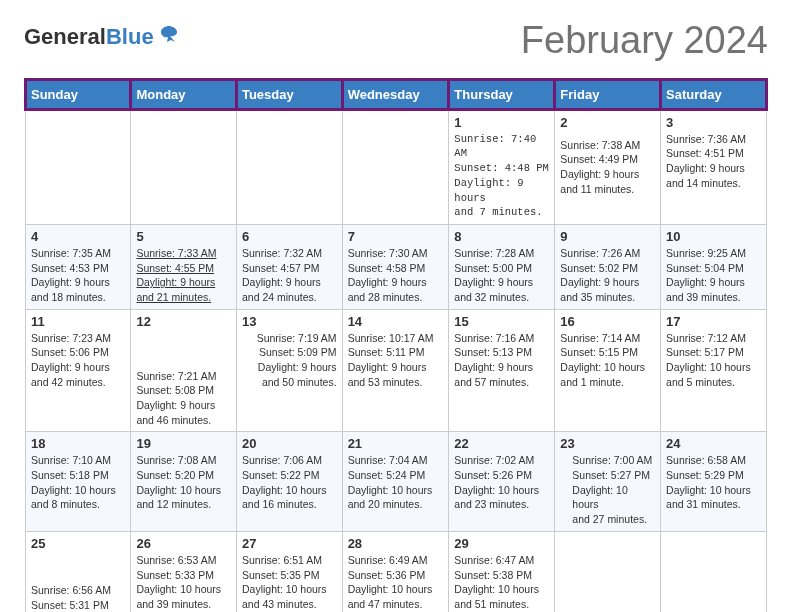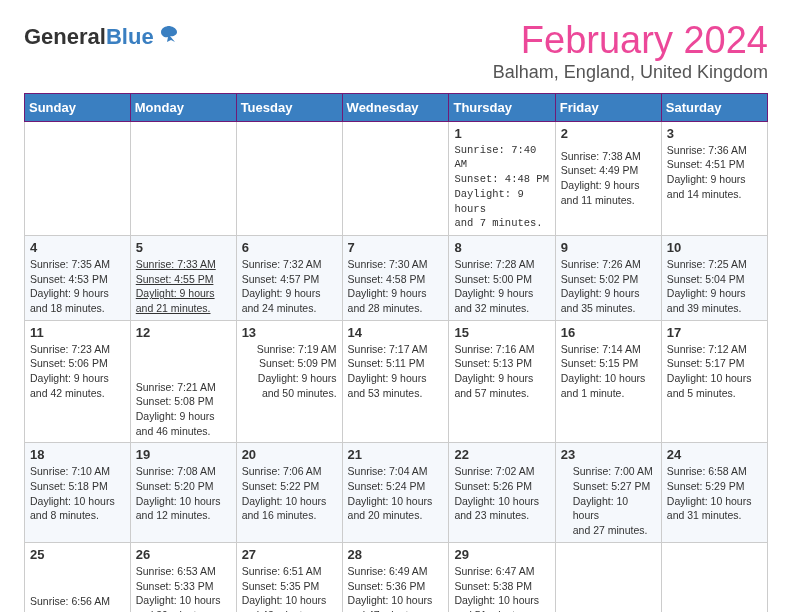--- a/index.html
+++ b/index.html
@@ -7,21 +7,21 @@
       font-family: Arial, sans-serif;
       background: #fff;
       width: 792px;
       min-height: 612px;
       padding: 20px 24px;
     }
     .header-section {
       display: flex;
       align-items: flex-start;
       justify-content: space-between;
-      margin-bottom: 10px;
+      margin-bottom: 16px;
     }
     .logo {
       display: flex;
       flex-direction: column;
       align-items: flex-start;
       margin-top: 6px;
     }
     .logo-text {
       font-size: 22px;
       font-weight: bold;
@@ -29,39 +29,39 @@
       line-height: 1;
     }
     .logo-text span.general { color: #333; }
     .logo-text span.blue { color: #3a7fc1; }
     .title-section {
       text-align: right;
     }
     .calendar-title {
       font-size: 38px;
       font-weight: normal;
-      color: #ec4899;
+      color: #737373;
       line-height: 1.1;
     }
     .calendar-subtitle {
       font-size: 18px;
       color: #555;
     }
     .calendar {
       width: 100%;
       border-collapse: collapse;
       border: 1px solid #ccc;
     }
     .calendar th {
       background-color: #3a7fc1;
       color: #fff;
       font-size: 13px;
       padding: 6px 4px;
       text-align: left;
-      border: 1px solid #701a75;
+      border: 3px solid #701a75;
       font-weight: bold;
     }
     .calendar td {
       vertical-align: top;
       border: 1px solid #ccc;
       padding: 4px 5px;
       font-size: 11px;
       color: #333;
       width: 108px;
       min-height: 80px;
@@ -96,21 +96,20 @@
         <span class="general">General</span><span class="blue">Blue</span>
       </span>
 
       <svg width="22" height="22" viewBox="0 0 22 22" style="margin-left:3px; margin-top:-4px;">
         <path d="M12 2 C14 2, 20 4, 20 8 C20 11, 16 13, 13 12 L18 18 L14 16 L10 18 L11 13 C8 14, 4 12, 4 8 C4 4, 9 2, 12 2Z" fill="#3a7fc1"></path>
       </svg>
     </div>
   </div>
   <div class="title-section">
     <div class="calendar-title">February 2024</div>
-    <div class="calendar-subtitle">Balham, England, United Kingdom</div>
   </div>
 </div>
 
 <table class="calendar">
   <thead>
     <tr>
       <th>Sunday</th>
       <th>Monday</th>
       <th>Tuesday</th>
       <th>Wednesday</th>
@@ -185,21 +184,21 @@
         </td>
         <td>
           <span class="day-number">9</span>
           <div class="day-info" style="white-space: pre-line;">Sunrise: 7:26 AM
 Sunset: 5:02 PM
 Daylight: 9 hours
 and 35 minutes.</div>
         </td>
         <td>
           <span class="day-number">10</span>
-          <div class="day-info" style="white-space: pre-line;">Sunrise: 7:25 AM
+          <div class="day-info" style="white-space: pre-line;">Sunrise: 9:25 AM
 Sunset: 5:04 PM
 Daylight: 9 hours
 and 39 minutes.</div>
         </td>
       </tr>
       <tr>
         <td>
           <span class="day-number">11</span>
           <div class="day-info" style="white-space: pre-line;">Sunrise: 7:23 AM
 Sunset: 5:06 PM
@@ -215,21 +214,21 @@
         </td>
         <td>
           <span class="day-number">13</span>
           <div class="day-info" style="white-space: pre-line; text-align: right;">Sunrise: 7:19 AM
 Sunset: 5:09 PM
 Daylight: 9 hours
 and 50 minutes.</div>
         </td>
         <td>
           <span class="day-number">14</span>
-          <div class="day-info" style="white-space: pre-line;">Sunrise: 7:17 AM
+          <div class="day-info" style="white-space: pre-line;">Sunrise: 10:17 AM
 Sunset: 5:11 PM
 Daylight: 9 hours
 and 53 minutes.</div>
         </td>
         <td>
           <span class="day-number">15</span>
           <div class="day-info" style="white-space: pre-line;">Sunrise: 7:16 AM
 Sunset: 5:13 PM
 Daylight: 9 hours
 and 57 minutes.</div>

